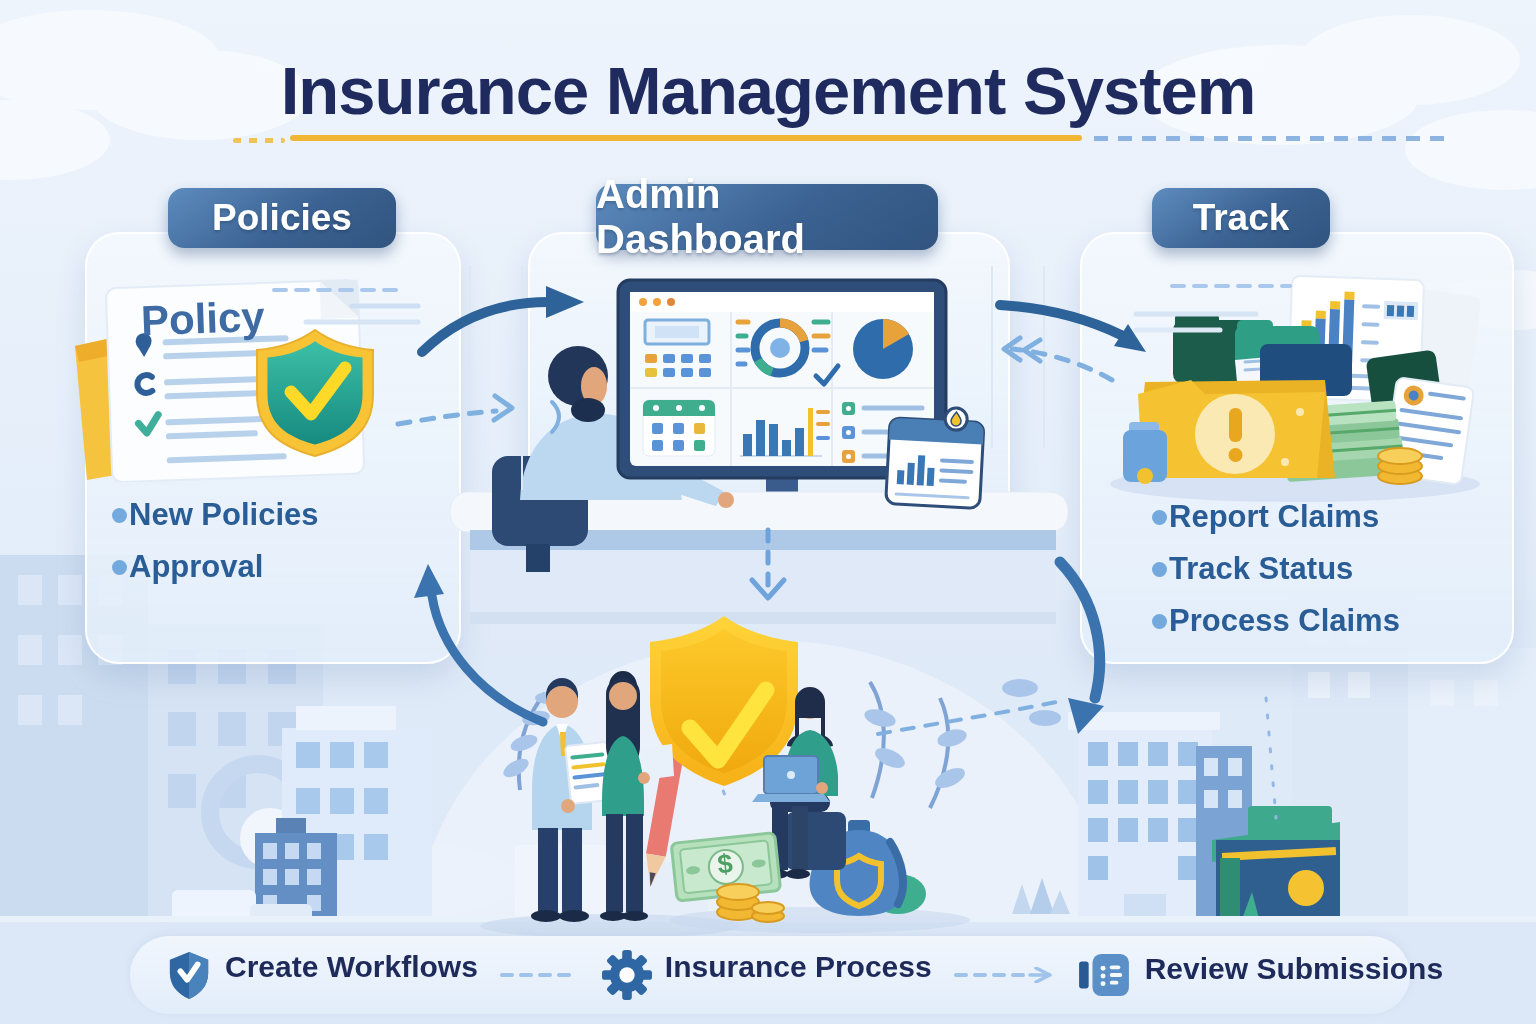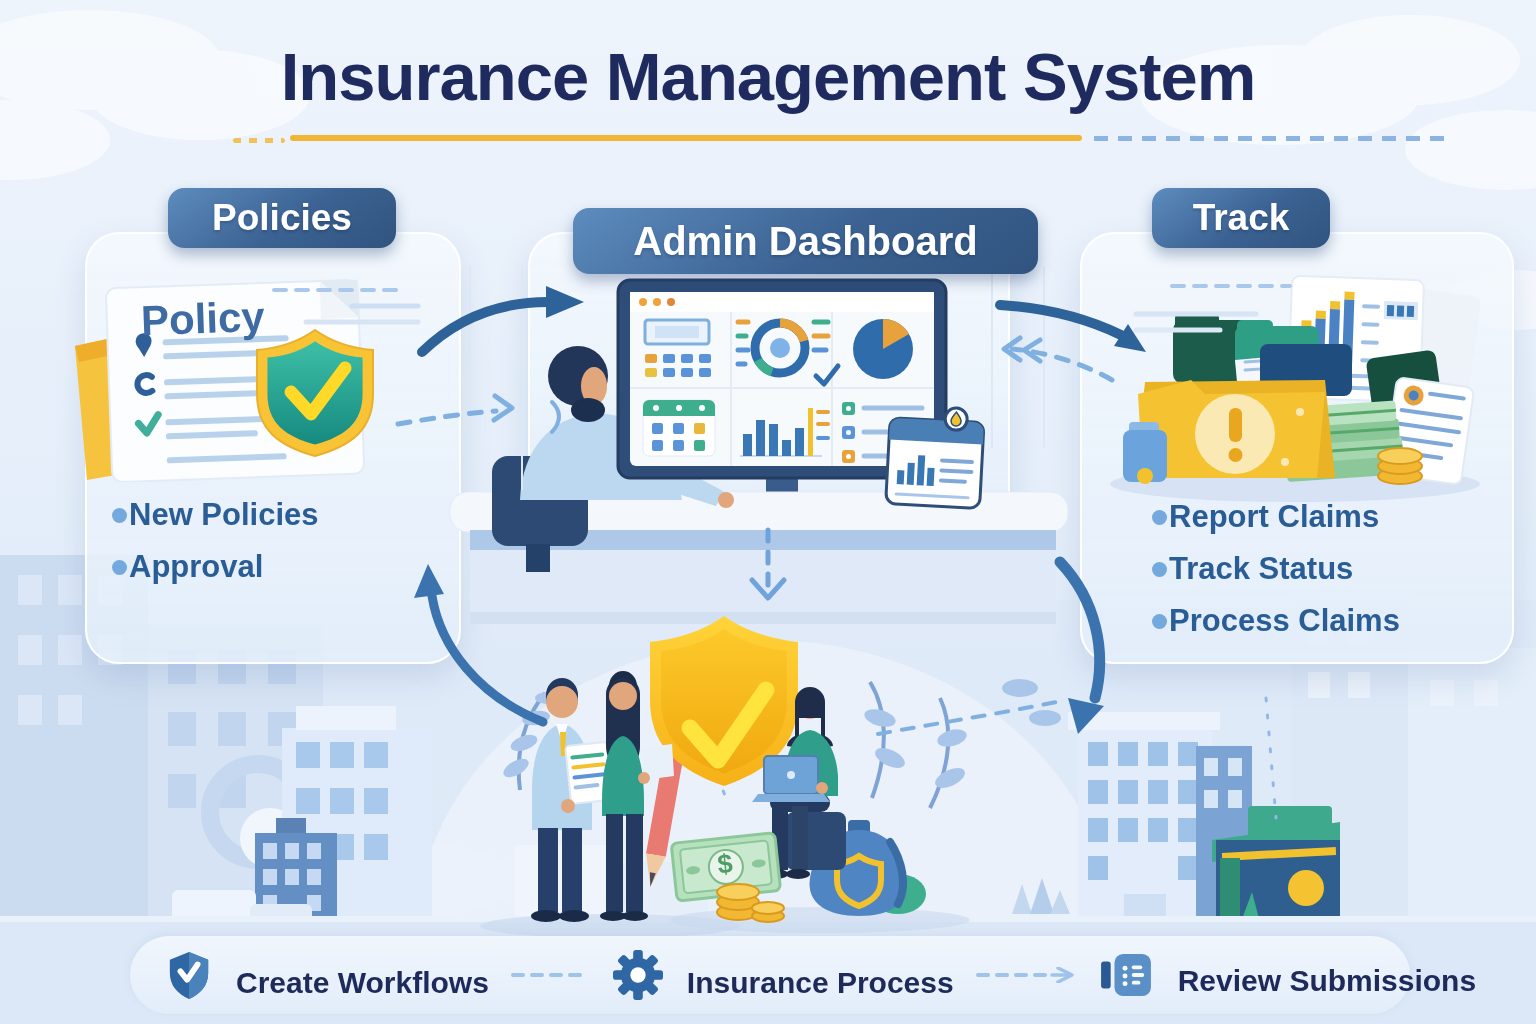--- a/index.html
+++ b/index.html
@@ -3,60 +3,60 @@
 <meta charset="utf-8">
 <style>
   html,body{margin:0;padding:0;}
   body{width:1536px;height:1024px;overflow:hidden;
        font-family:"Liberation Sans",sans-serif;
        background:linear-gradient(180deg,#eef4fc 0%,#e3edf9 55%,#dbe7f6 100%);}
   .stage{position:relative;width:1536px;height:1024px;overflow:hidden;}
   .abs{position:absolute;}
   .z10{z-index:10}.z20{z-index:20}.z30{z-index:30}.z40{z-index:40}.z50{z-index:50}
 
-  .page-title{left:0;top:38px;width:1536px;text-align:center;
+  .page-title{left:0;top:52px;width:1536px;text-align:center;
     font-size:67px;font-weight:700;letter-spacing:-1px;color:#1f2a5e;}
   .u-dots{left:233px;top:138px;width:52px;height:5px;border-radius:3px;
     background:repeating-linear-gradient(90deg,#f0c35a 0 8px,transparent 8px 16px);}
   .u-gold{left:290px;top:135px;width:792px;height:6px;background:#f2b635;border-radius:3px;}
   .u-dash{left:1094px;top:136px;width:356px;height:5px;
     background:repeating-linear-gradient(90deg,#8cb4e2 0 14px,transparent 14px 24px);}
 
   .panel{background:linear-gradient(180deg,rgba(243,248,253,.94),rgba(227,238,250,.85));
     border:2px solid rgba(255,255,255,.95);border-radius:34px;
     box-shadow:0 14px 30px rgba(90,120,170,.18);}
   .p-policies{left:85px;top:232px;width:372px;height:428px;}
   .p-admin{left:528px;top:232px;width:478px;height:306px;}
   .p-claims{left:1080px;top:232px;width:430px;height:428px;}
 
   .pill{display:flex;align-items:center;justify-content:center;color:#fff;font-weight:700;
     background:linear-gradient(145deg,#5d8cbe 0%,#3b6292 55%,#31547f 100%);
     border-radius:16px;box-shadow:0 7px 14px rgba(40,70,120,.35);
     text-shadow:0 2px 3px rgba(10,30,60,.25);}
   .pill-policies{left:168px;top:188px;width:228px;height:60px;font-size:37px;}
-  .pill-admin{left:573px;top:184px;width:465px;height:66px;font-size:40px;margin-top:24px;}
+  .pill-admin{left:596px;top:184px;width:342px;height:66px;font-size:40px;}
   .pill-claims{left:1152px;top:188px;width:178px;height:60px;font-size:37px;}
 
   ul.bullets{list-style:none;margin:0;padding:0;}
   ul.bullets li{display:flex;align-items:center;gap:2px;margin-bottom:16px;
     font-size:31px;font-weight:600;color:#2a5d95;}
   ul.bullets .dot{width:15px;height:15px;border-radius:50%;background:#74a9dd;flex:0 0 auto;}
   .bl-policies{left:112px;top:497px;}
   .bl-claims{left:1152px;top:499px;}
 
   .policy-label{left:141px;top:295px;font-size:42px;font-weight:700;color:#3e6ba3;
     transform:rotate(-2deg);}
   .currency{left:699px;top:849px;width:52px;text-align:center;
     font-size:27px;font-weight:700;color:#4f9e63;transform:rotate(-6deg);}
 
   .flowbar{left:130px;top:936px;width:1280px;height:78px;border-radius:44px;
     display:flex;align-items:center;padding:0 36px;box-sizing:border-box;
     background:linear-gradient(180deg,#f1f6fd,#e2edfa);
     box-shadow:0 -2px 8px rgba(120,150,195,.12);}
-  .fstep{display:flex;align-items:flex-end;gap:24px;}
+  .fstep{display:flex;align-items:flex-start;gap:13px;}
   .flabel{font-size:30px;font-weight:700;color:#1d2a5a;white-space:nowrap;}
   .fconn{margin:0 22px;flex:0 0 auto;}
 </style>
 </head>
 <body>
 
 <div class="stage">
 
   <svg class="abs z10" width="1536" height="1024" viewBox="0 0 1536 1024">
     <g fill="#ffffff" opacity="0.55">

